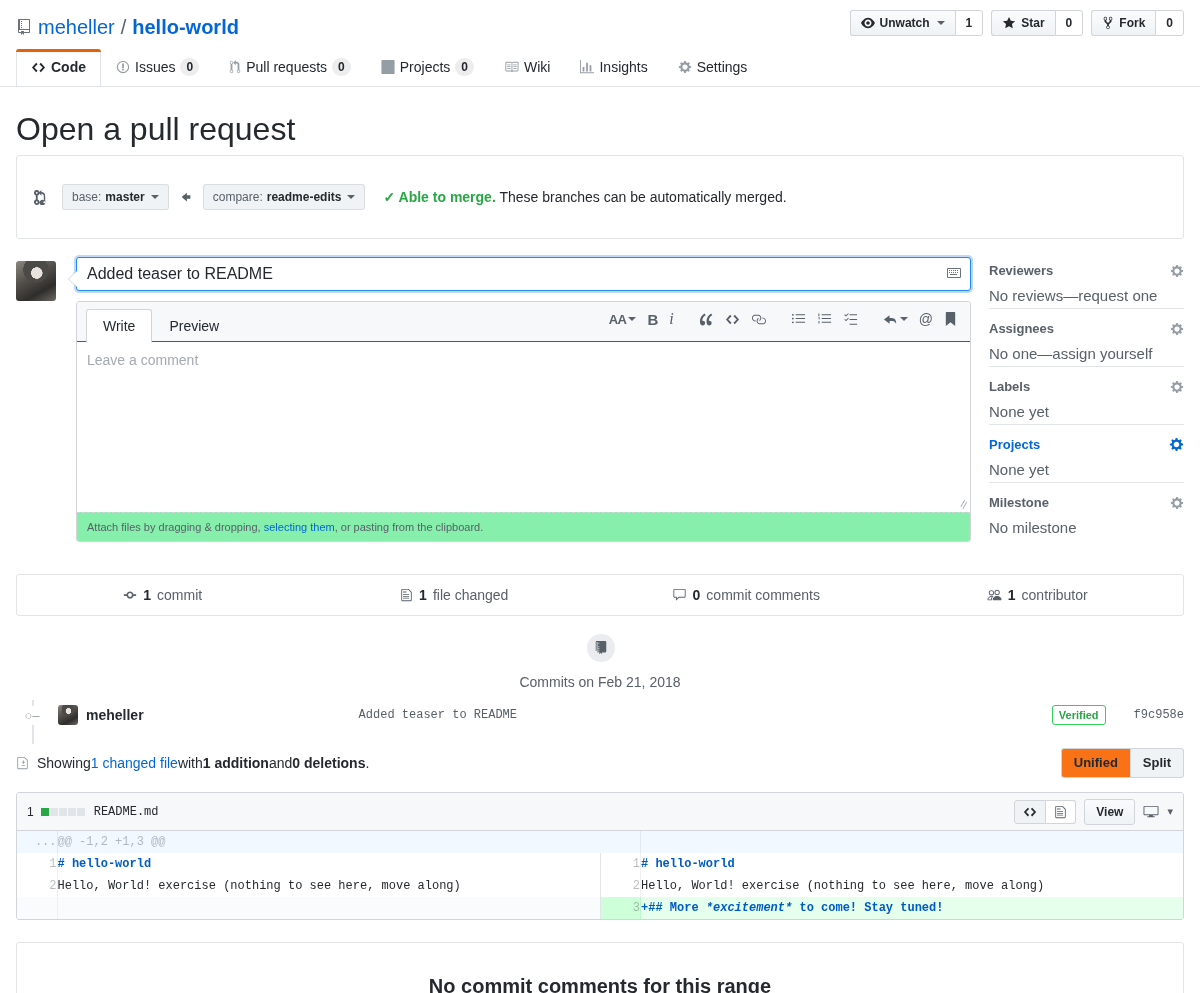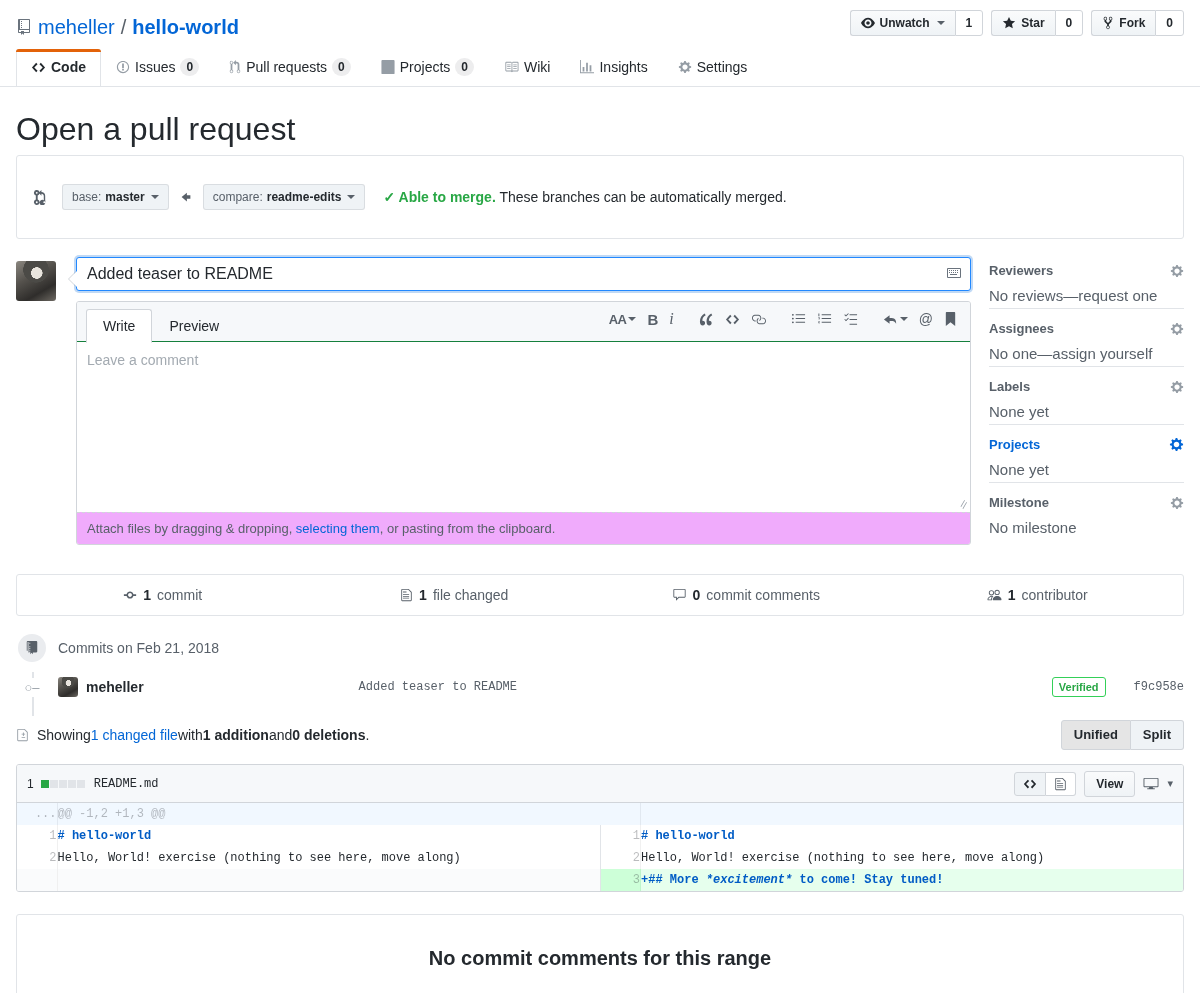--- a/index.html
+++ b/index.html
@@ -290,23 +290,23 @@
   }
   .resize-grip span {
     position: absolute;
     right: 3px; bottom: 2px;
     color: #959da5;
     font-size: 10px;
     transform: rotate(45deg);
   }
   .attach-bar {
     border-top: 1px dashed #d1d5da;
-    background: #f0abfc;
+    background: #86efac;
     padding: 8px 10px;
-    font-size: 13px;
+    font-size: 11px;
     color: #586069;
   }
   .comment-footer {
     display: flex;
     align-items: center;
     justify-content: space-between;
     margin-top: 12px;
   }
   .md-note {
     display: flex;
@@ -378,20 +378,21 @@
 
   
   .commits-block { margin-bottom: 18px; position: relative; }
   .commits-day {
     display: flex;
     align-items: center;
     gap: 12px;
     font-size: 14px;
     color: #586069;
     margin-bottom: 10px;
+    flex-direction: column;
   }
   .commits-day .day-ico {
     width: 28px; height: 28px;
     border-radius: 50%;
     background: #eaecef;
     color: #586069;
     display: flex; align-items: center; justify-content: center;
     margin-left: 2px;
   }
   .commit-row {
@@ -462,21 +463,21 @@
     color: #24292e;
   }
   .diff-summary-row .ico { color: #959da5; margin-right: 8px; display:flex; }
   .seg-group { margin-left: auto; display: flex; }
   .seg {
     border: 1px solid #d1d5da;
     padding: 4px 12px;
     font-size: 13px;
     font-weight: 600;
     color: #24292e;
-    background: #e5e5e5;
+    background: #f97316;
     line-height: 20px;
   }
   .seg:first-child { border-radius: 3px 0 0 3px; }
   .seg:last-child { border-radius: 0 3px 3px 0; border-left: none; }
   .seg.active { background: #eff3f6; }
 
   
   .file-box {
     border: 1px solid #d1d5da;
     border-radius: 3px;

